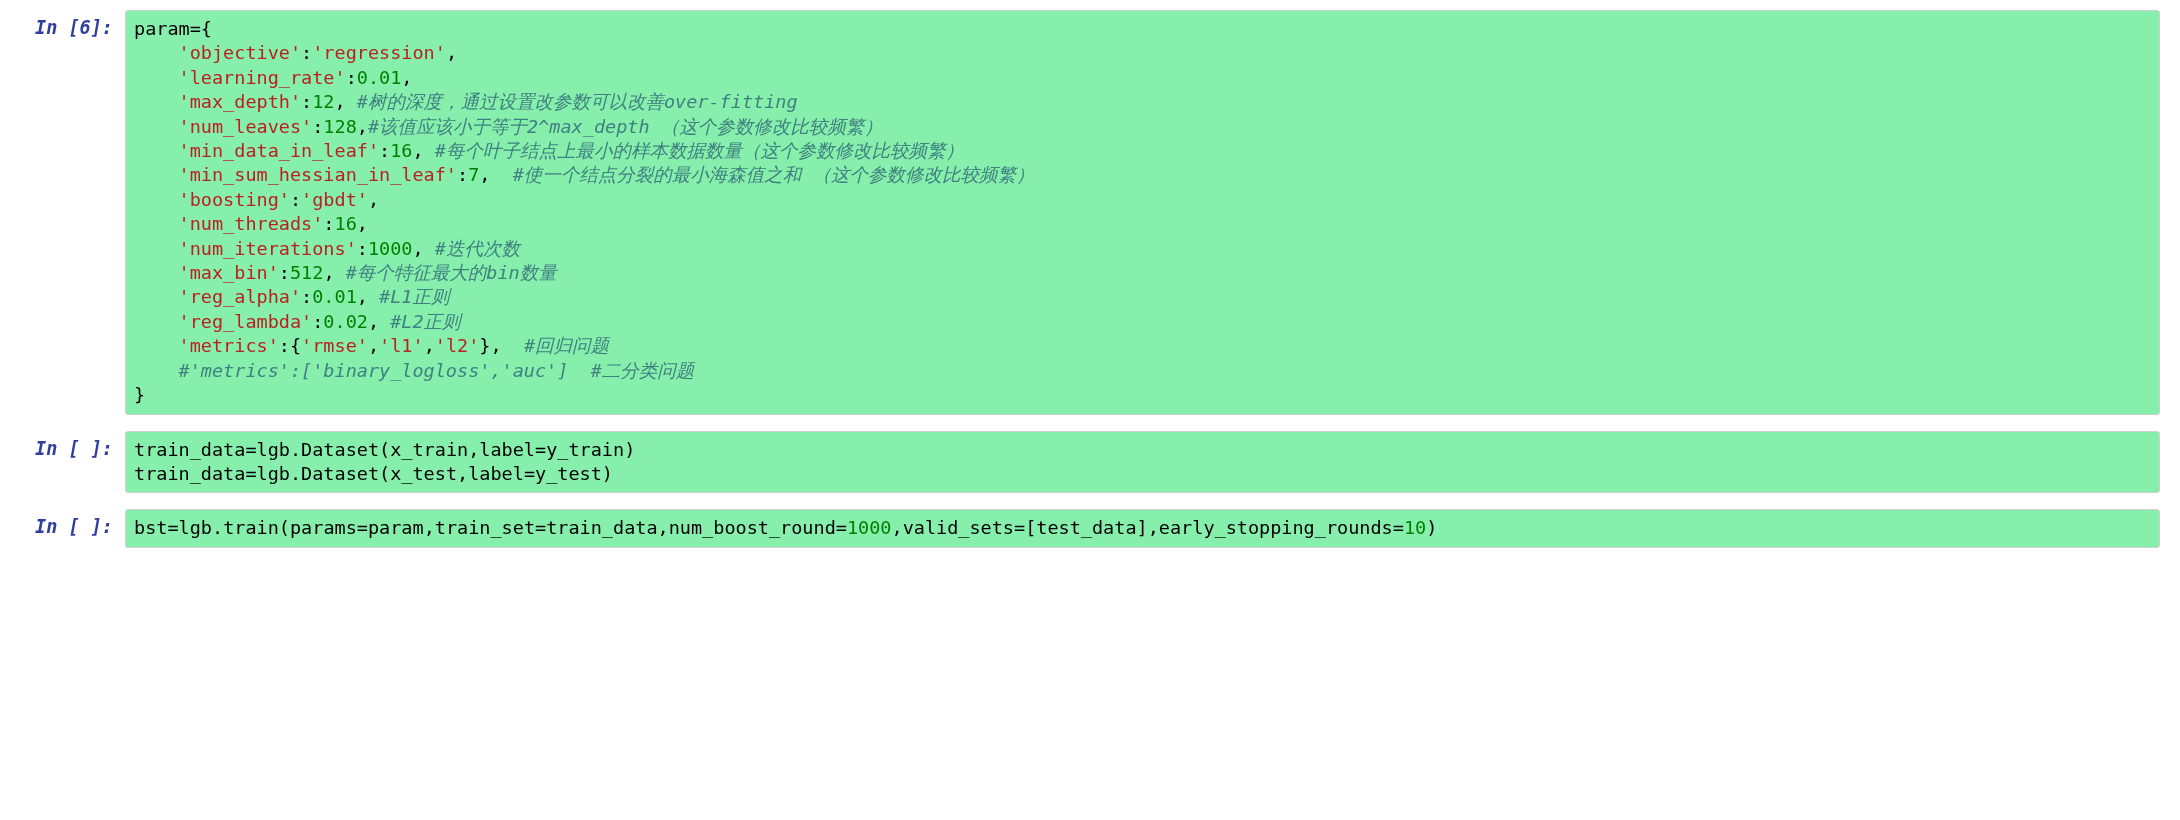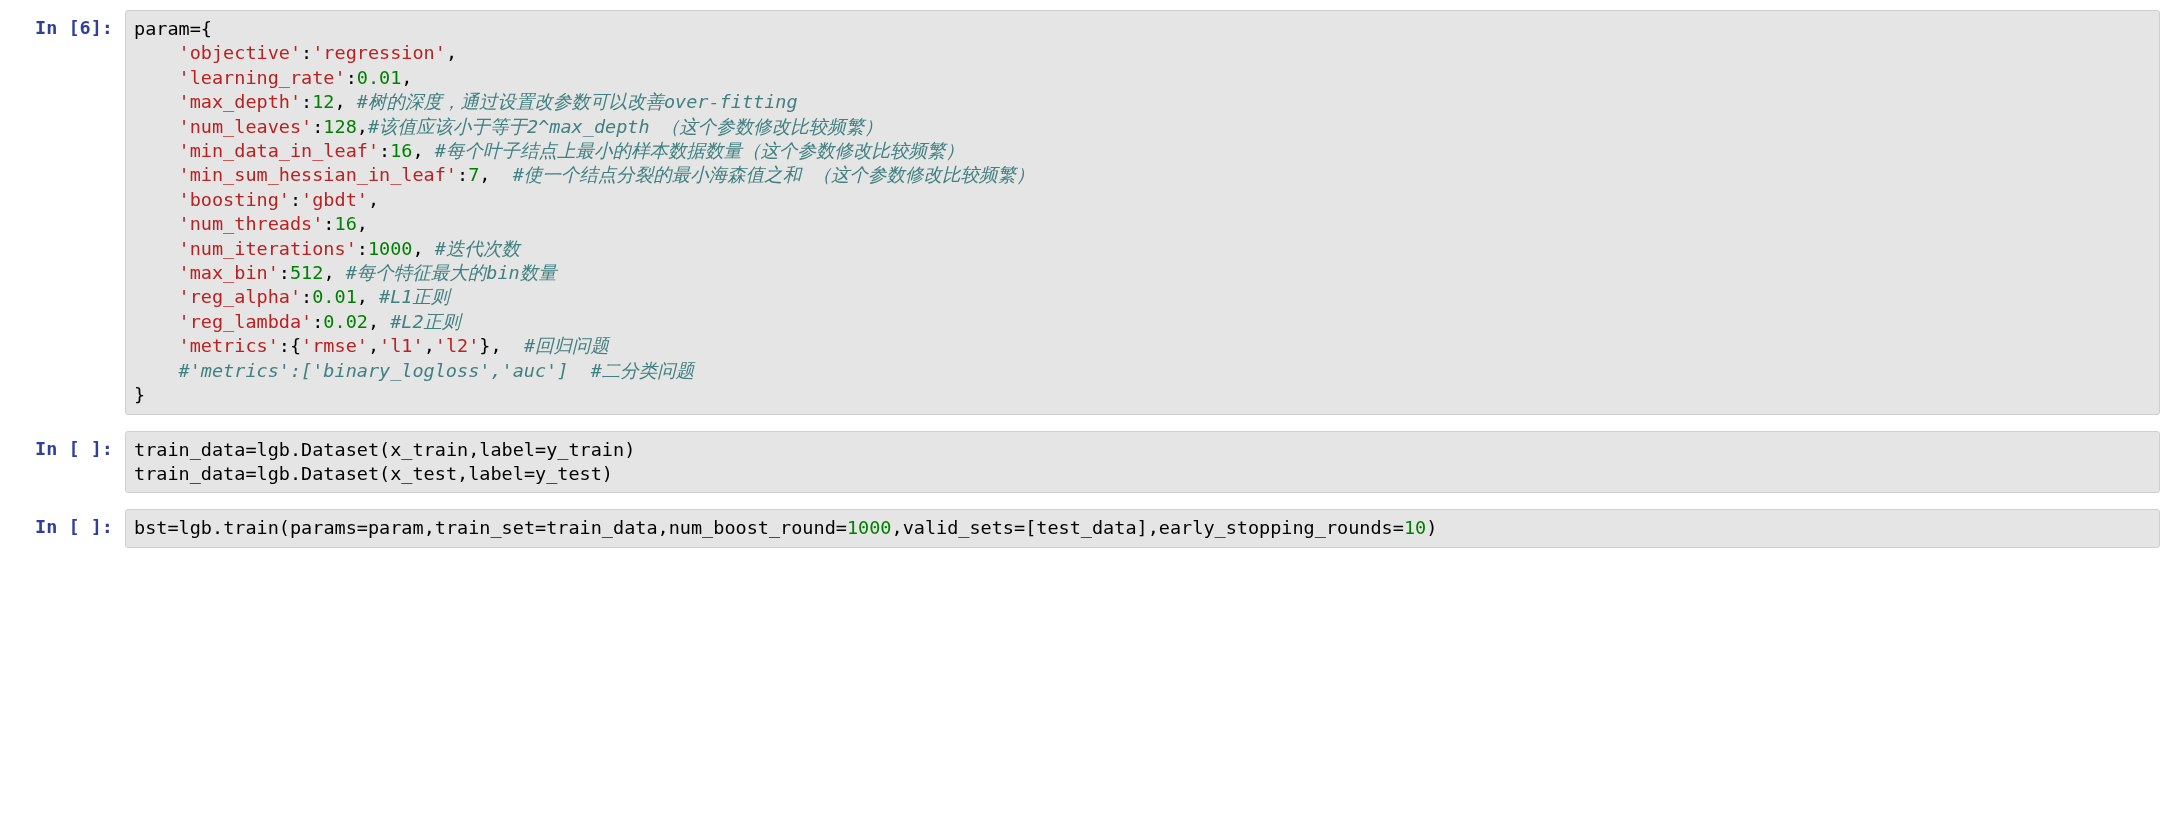--- a/index.html
+++ b/index.html
@@ -16,27 +16,28 @@
       display: flex;
       align-items: flex-start;
       margin-bottom: 16px;
     }
     .prompt {
       flex: 0 0 105px;
       text-align: right;
       padding-right: 12px;
       padding-top: 6px;
       white-space: nowrap;
+      font-style: italic;
     }
     .prompt .in-label { color: #303F9F; font-weight: bold; }
     .prompt .bracket { color: #303F9F; font-weight: bold; }
     .prompt .num { color: #303F9F; font-weight: bold; }
     .input-area {
       flex: 1 1 auto;
-      background: #e5e5e5;
+      background: #86efac;
       border: 1px solid #cfcfcf;
       border-radius: 3px;
       padding: 6px 8px;
       overflow-x: auto;
     }
     pre {
       margin: 0;
       font-family: inherit;
       font-size: inherit;
       line-height: inherit;

